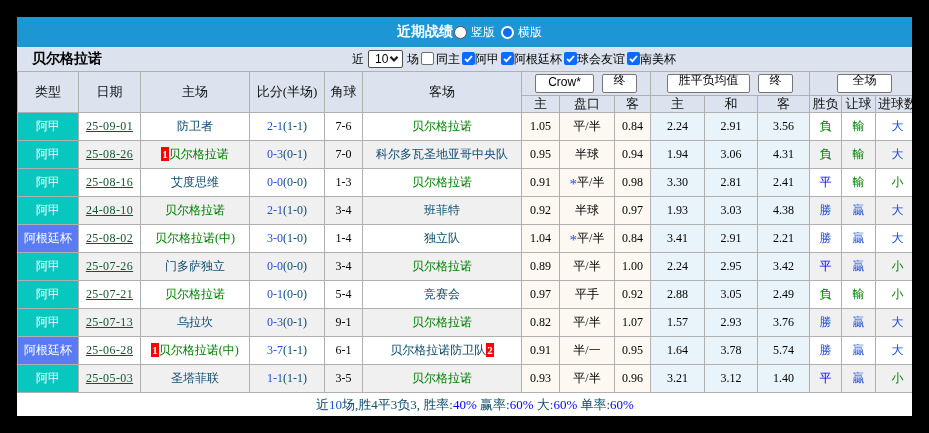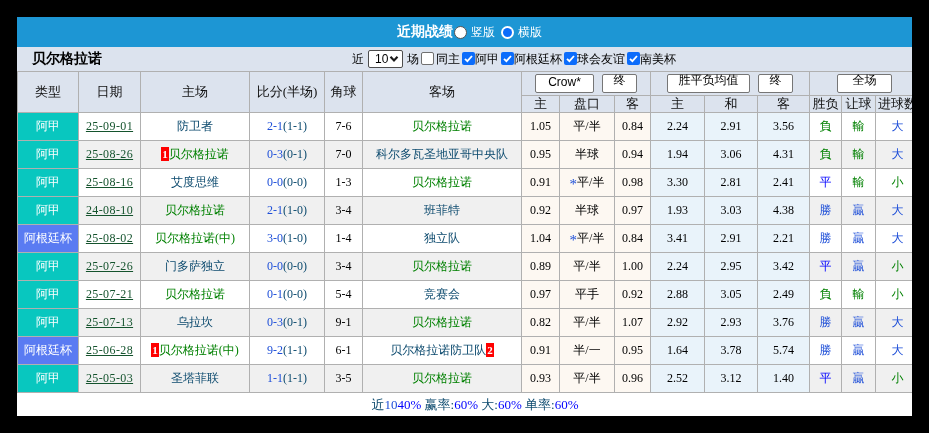--- a/index.html
+++ b/index.html
@@ -318,32 +318,32 @@
           <tr class="even">
             <td class="type cyan">阿甲</td>
             <td class="date">25-07-13</td>
             <td><span class="black">乌拉坎</span></td>
             <td><span class="red">0-3</span><span class="black">(0-1)</span></td>
             <td>9-1</td>
             <td><span class="green">贝尔格拉诺</span></td>
             <td class="odds">0.82</td>
             <td class="odds">平/半</td>
             <td class="odds">1.07</td>
-            <td class="mean">2.92</td>
+            <td class="mean">1.57</td>
             <td class="mean">2.93</td>
             <td class="mean">3.76</td>
             <td class="red">勝</td>
             <td class="red">贏</td>
             <td class="red">大</td>
           </tr>
           <tr class="odd">
             <td class="type blue">阿根廷杯</td>
             <td class="date">25-06-28</td>
             <td><span class="badge">1</span><span class="green">贝尔格拉诺(中)</span></td>
-            <td><span class="red">9-2</span><span class="black">(1-1)</span></td>
+            <td><span class="red">3-7</span><span class="black">(1-1)</span></td>
             <td>6-1</td>
             <td><span class="black">贝尔格拉诺防卫队</span><span class="badge">2</span></td>
             <td class="odds">0.91</td>
             <td class="odds">半/一</td>
             <td class="odds">0.95</td>
             <td class="mean">1.64</td>
             <td class="mean">3.78</td>
             <td class="mean">5.74</td>
             <td class="red">勝</td>
             <td class="red">贏</td>
@@ -352,34 +352,35 @@
           <tr class="even">
             <td class="type cyan">阿甲</td>
             <td class="date">25-05-03</td>
             <td><span class="black">圣塔菲联</span></td>
             <td><span class="red">1-1</span><span class="black">(1-1)</span></td>
             <td>3-5</td>
             <td><span class="green">贝尔格拉诺</span></td>
             <td class="odds">0.93</td>
             <td class="odds">平/半</td>
             <td class="odds">0.96</td>
-            <td class="mean">2.52</td>
+            <td class="mean">3.21</td>
             <td class="mean">3.12</td>
             <td class="mean">1.40</td>
             <td class="blue">平</td>
             <td class="red">贏</td>
             <td class="green">小</td>
           </tr>
         </tbody>
     </table>
   </div>
 
   <div class="footer" id="footer">
       <span class="black">近</span>
       <span class="red">10</span>
+      <span class="black">场,胜4平3负3, 胜率:</span>
       <span class="blue">40%</span>
       <span class="black"> 赢率:</span>
       <span class="blue">60%</span>
       <span class="black"> 大:</span>
       <span class="blue">60%</span>
       <span class="black"> 单率:</span>
       <span class="blue">60%</span>
     </div>
 
 </div>

